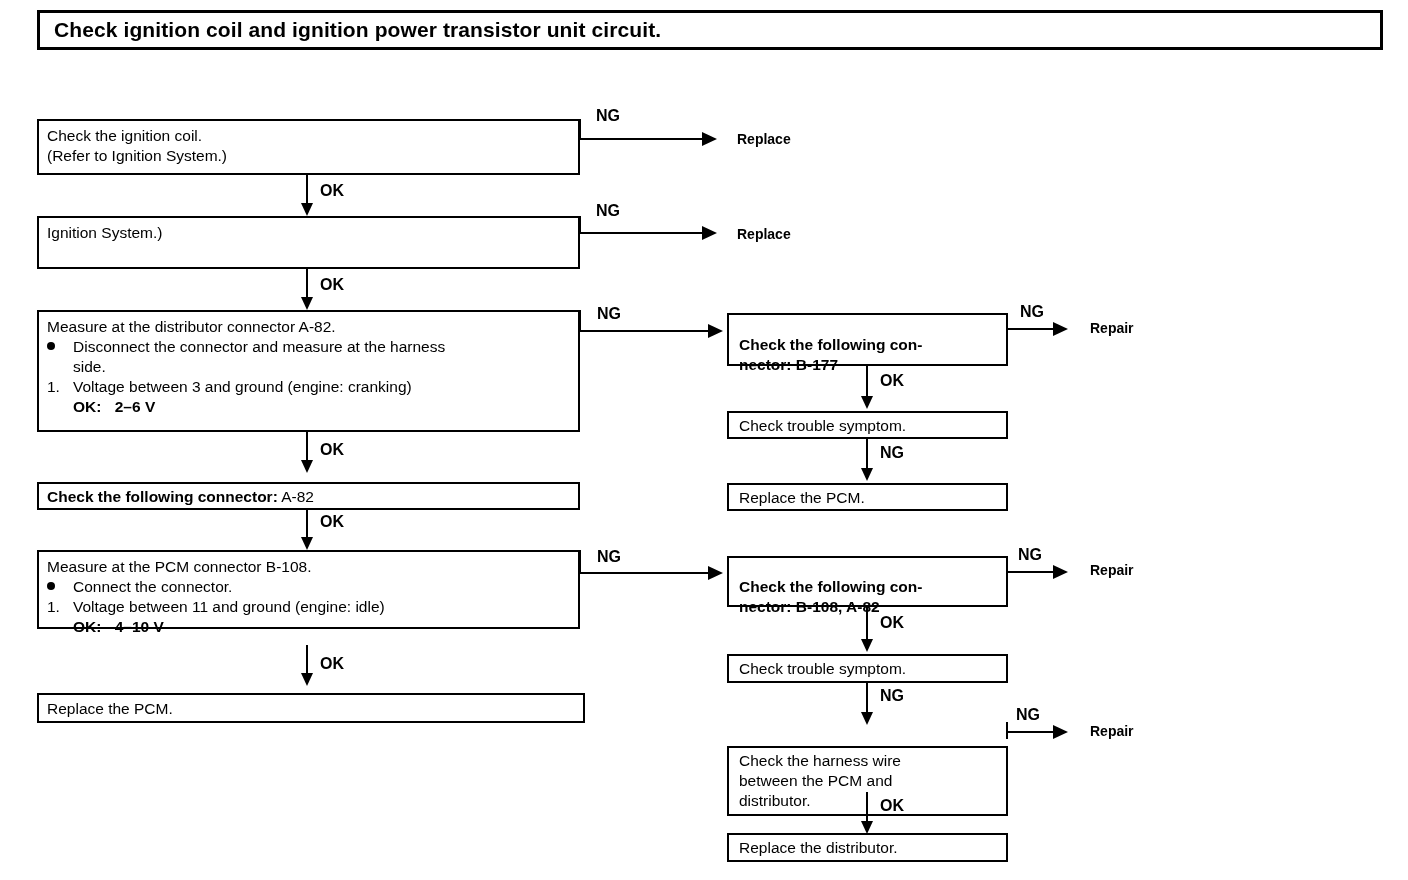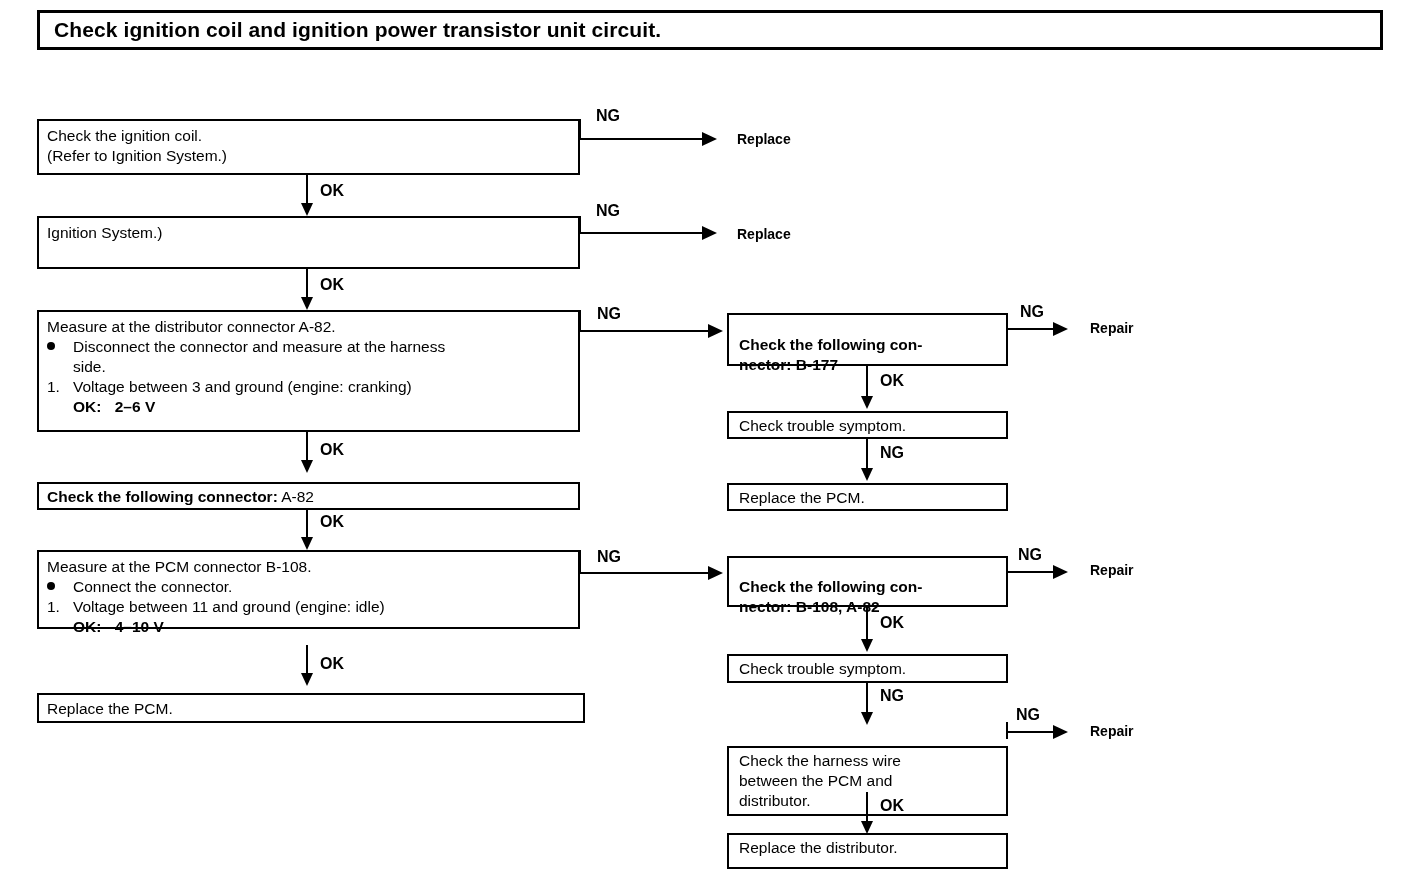--- a/index.html
+++ b/index.html
@@ -308,17 +308,17 @@
   <div class="vline" style="left:1006px; top:722px; height:17px;"></div>
   <div class="hline" style="left:1006px; top:731px; width:50px;"></div>
   <div class="arrow-right" style="left:1053px; top:725px;"></div>
   <div class="edge-label" style="left:1016px; top:707px;">NG</div>
   <div class="terminal" style="left:1090px; top:724px;">Repair</div>
 
   <div class="vline" style="left:866px; top:792px; height:32px;"></div>
   <div class="arrow-down" style="left:861px; top:821px;"></div>
   <div class="edge-label ok" style="left:880px; top:798px;">OK</div>
 
-  <div class="box" style="left:727px; top:833px; width:281px; height:36px;">
+  <div class="box" style="left:727px; top:833px; width:281px; height:29px;">
     <div class="box-inner" style="padding:3px 10px;">Replace the distributor.</div>
   </div>
 
 </div>
 
 </body></html>

